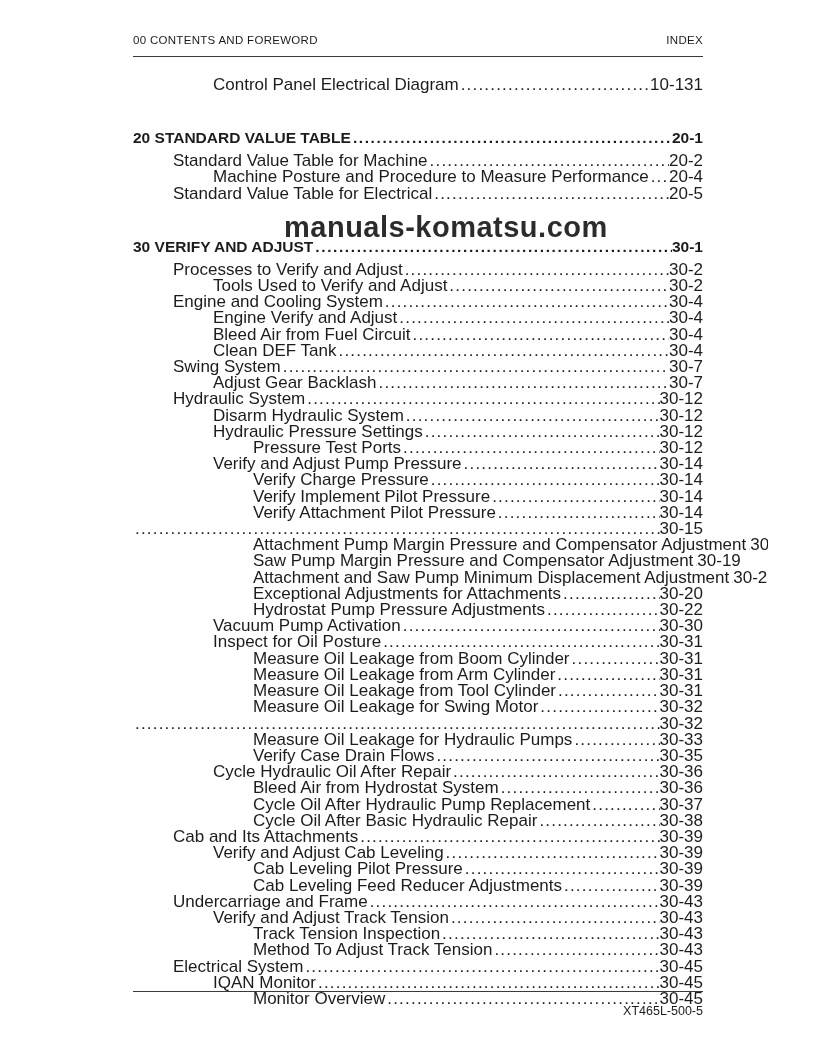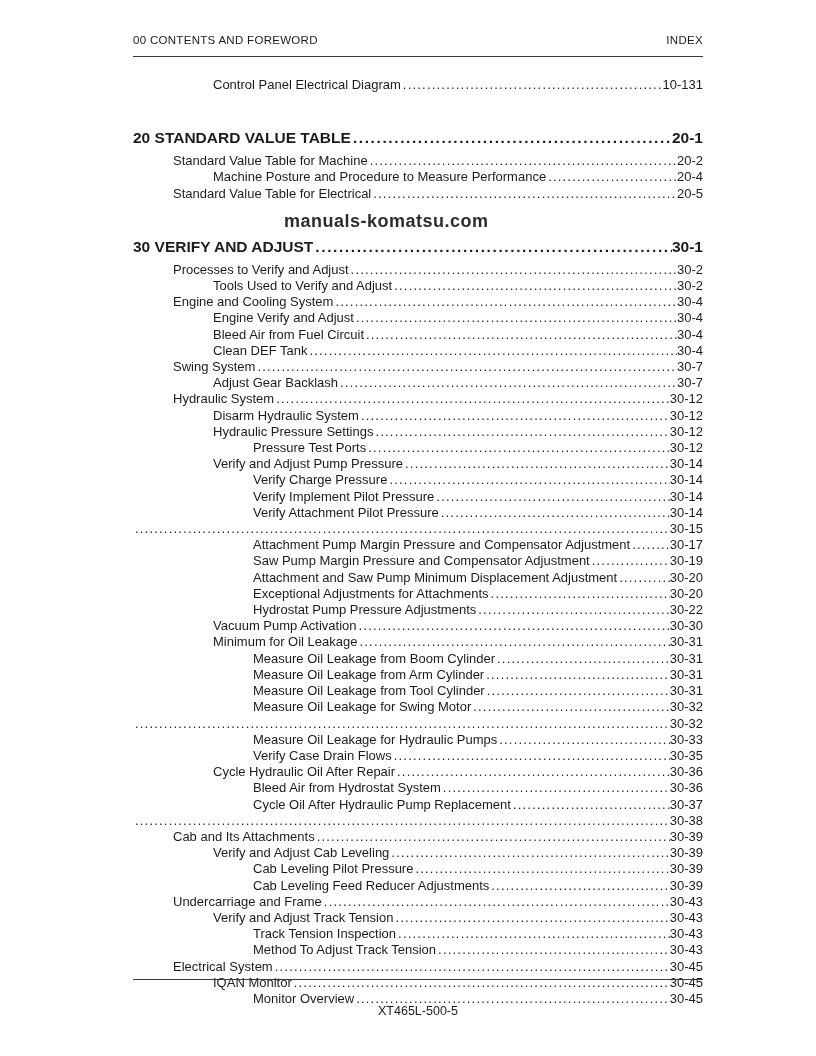--- a/index.html
+++ b/index.html
@@ -24,35 +24,35 @@
     letter-spacing: 0.3px;
     border-bottom: 1.2px solid #3a3a3a;
     padding-bottom: 10px;
   }
   .footer {
     position: absolute;
     bottom: 38px;
     left: 85px;
     right: 65px;
     display: flex;
-    justify-content: center;
+    justify-content: flex-end;
     font-size: 12.5px;
     border-top: 1.2px solid #3a3a3a;
-    padding-top: 24px;
+    padding-top: 12px;
   }
   .toc {
     position: absolute;
     top: 77px;
     left: 85px;
     right: 65px;
   }
   .toc-row {
     display: flex;
     align-items: baseline;
-    font-size: 13px;
+    font-size: 17px;
     line-height: 16.2px;
     white-space: nowrap;
   }
   .toc-title { flex: 0 0 auto; }
   .leader {
     flex: 1 1 auto;
     overflow: hidden;
     white-space: nowrap;
     letter-spacing: 1.2px;
     padding: 0 2px;
@@ -66,21 +66,21 @@
     font-weight: bold;
     line-height: 21px;
     margin-top: 34px;
     margin-bottom: 5px;
   }
   .section-row .leader { letter-spacing: 1.6px; }
   .watermark {
     position: absolute;
     top: 211px;
     left: 236px;
-    font-size: 18px;
+    font-size: 29px;
     font-weight: 600;
     color: rgba(25, 25, 25, 0.92);
     letter-spacing: 0.5px;
     pointer-events: none;
   }
 </style>
 </head>
 <body>
 
 <div class="page">
@@ -229,21 +229,21 @@
         <span class="toc-title">Hydrostat Pump Pressure Adjustments</span>
         <span class="leader">............................................................................................................................................................................................................................................................................................................</span>
         <span class="toc-page">30-22</span>
       </div>
       <div class="toc-row entry-row indent-2">
         <span class="toc-title">Vacuum Pump Activation</span>
         <span class="leader">............................................................................................................................................................................................................................................................................................................</span>
         <span class="toc-page">30-30</span>
       </div>
       <div class="toc-row entry-row indent-2">
-        <span class="toc-title">Minimum for Oil Leakage</span>
+        <span class="toc-title">Inspect for Oil Posture</span>
         <span class="leader">............................................................................................................................................................................................................................................................................................................</span>
         <span class="toc-page">30-31</span>
       </div>
       <div class="toc-row entry-row indent-3">
         <span class="toc-title">Measure Oil Leakage from Boom Cylinder</span>
         <span class="leader">............................................................................................................................................................................................................................................................................................................</span>
         <span class="toc-page">30-31</span>
       </div>
       <div class="toc-row entry-row indent-3">
         <span class="toc-title">Measure Oil Leakage from Arm Cylinder</span>
@@ -283,20 +283,21 @@
         <span class="toc-title">Bleed Air from Hydrostat System</span>
         <span class="leader">............................................................................................................................................................................................................................................................................................................</span>
         <span class="toc-page">30-36</span>
       </div>
       <div class="toc-row entry-row indent-3">
         <span class="toc-title">Cycle Oil After Hydraulic Pump Replacement</span>
         <span class="leader">............................................................................................................................................................................................................................................................................................................</span>
         <span class="toc-page">30-37</span>
       </div>
       <div class="toc-row entry-row indent-3">
+        <span class="toc-title">Cycle Oil After Basic Hydraulic Repair</span>
         <span class="leader">............................................................................................................................................................................................................................................................................................................</span>
         <span class="toc-page">30-38</span>
       </div>
       <div class="toc-row entry-row indent-1">
         <span class="toc-title">Cab and Its Attachments</span>
         <span class="leader">............................................................................................................................................................................................................................................................................................................</span>
         <span class="toc-page">30-39</span>
       </div>
       <div class="toc-row entry-row indent-2">
         <span class="toc-title">Verify and Adjust Cab Leveling</span>

